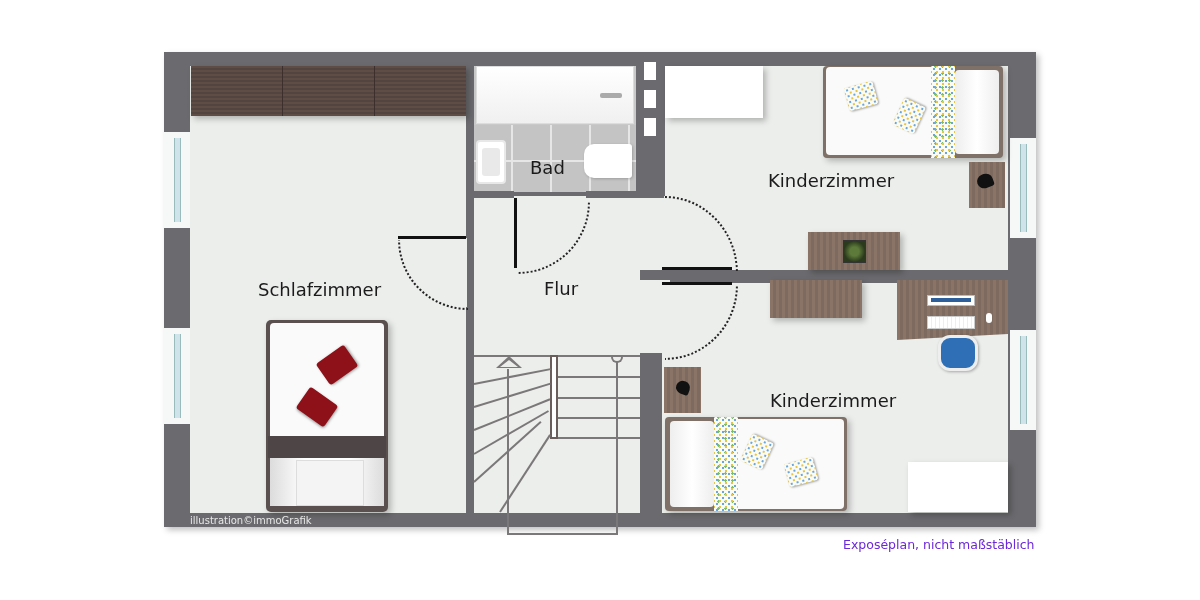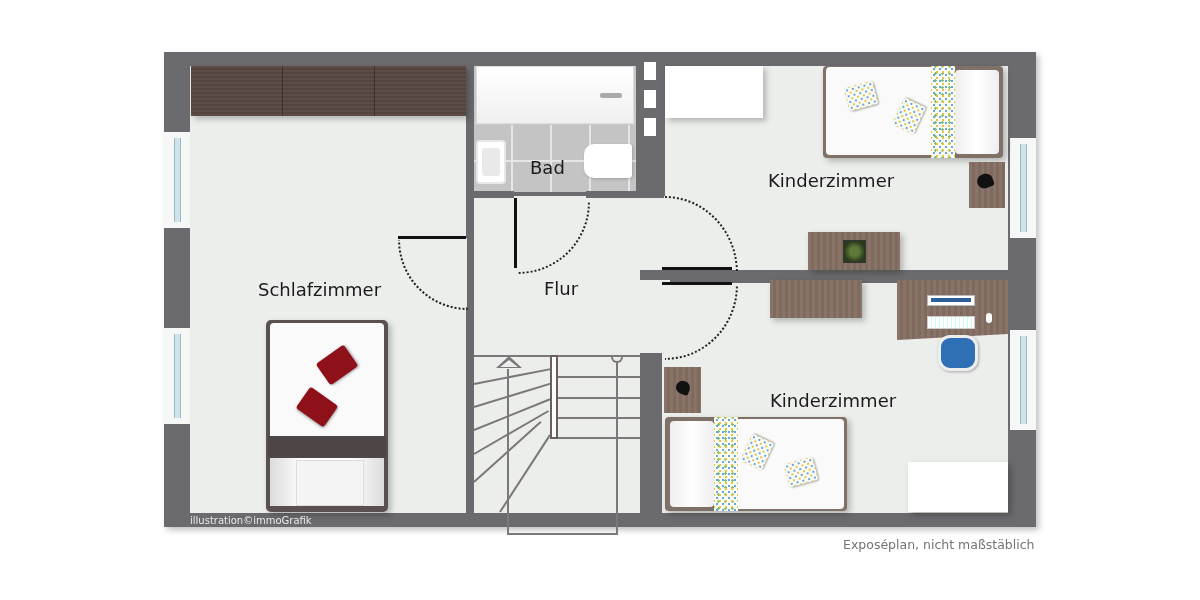--- a/index.html
+++ b/index.html
@@ -145,14 +145,14 @@
   <div class="pillow-dots" style="left:786px;top:460px;transform:rotate(-15deg);"></div>
   <div class="abs shadow" style="left:908px;top:462px;width:100px;height:50px;background:#fff;"></div>
 
   <div class="label" style="left:258px;top:263px;margin-top:16px;">Schlafzimmer</div>
   <div class="label" style="left:530px;top:157px;">Bad</div>
   <div class="label" style="left:544px;top:278px;">Flur</div>
   <div class="label" style="left:768px;top:170px;">Kinderzimmer</div>
   <div class="label" style="left:770px;top:390px;">Kinderzimmer</div>
 
   <div class="abs" style="left:190px;top:515px;font-size:10px;color:#e8e8e8;font-family:'DejaVu Sans',sans-serif;">illustration©immoGrafik</div>
-  <div class="abs" style="left:843px;top:537px;font-size:12.5px;color:#737373;font-family:'DejaVu Sans',sans-serif;white-space:nowrap;">Exposéplan, nicht maßstäblich</div>
+  <div class="abs" style="left:843px;top:537px;font-size:12.5px;color:#6d28d9;font-family:'DejaVu Sans',sans-serif;white-space:nowrap;">Exposéplan, nicht maßstäblich</div>
 </div>
 
 </body></html>

